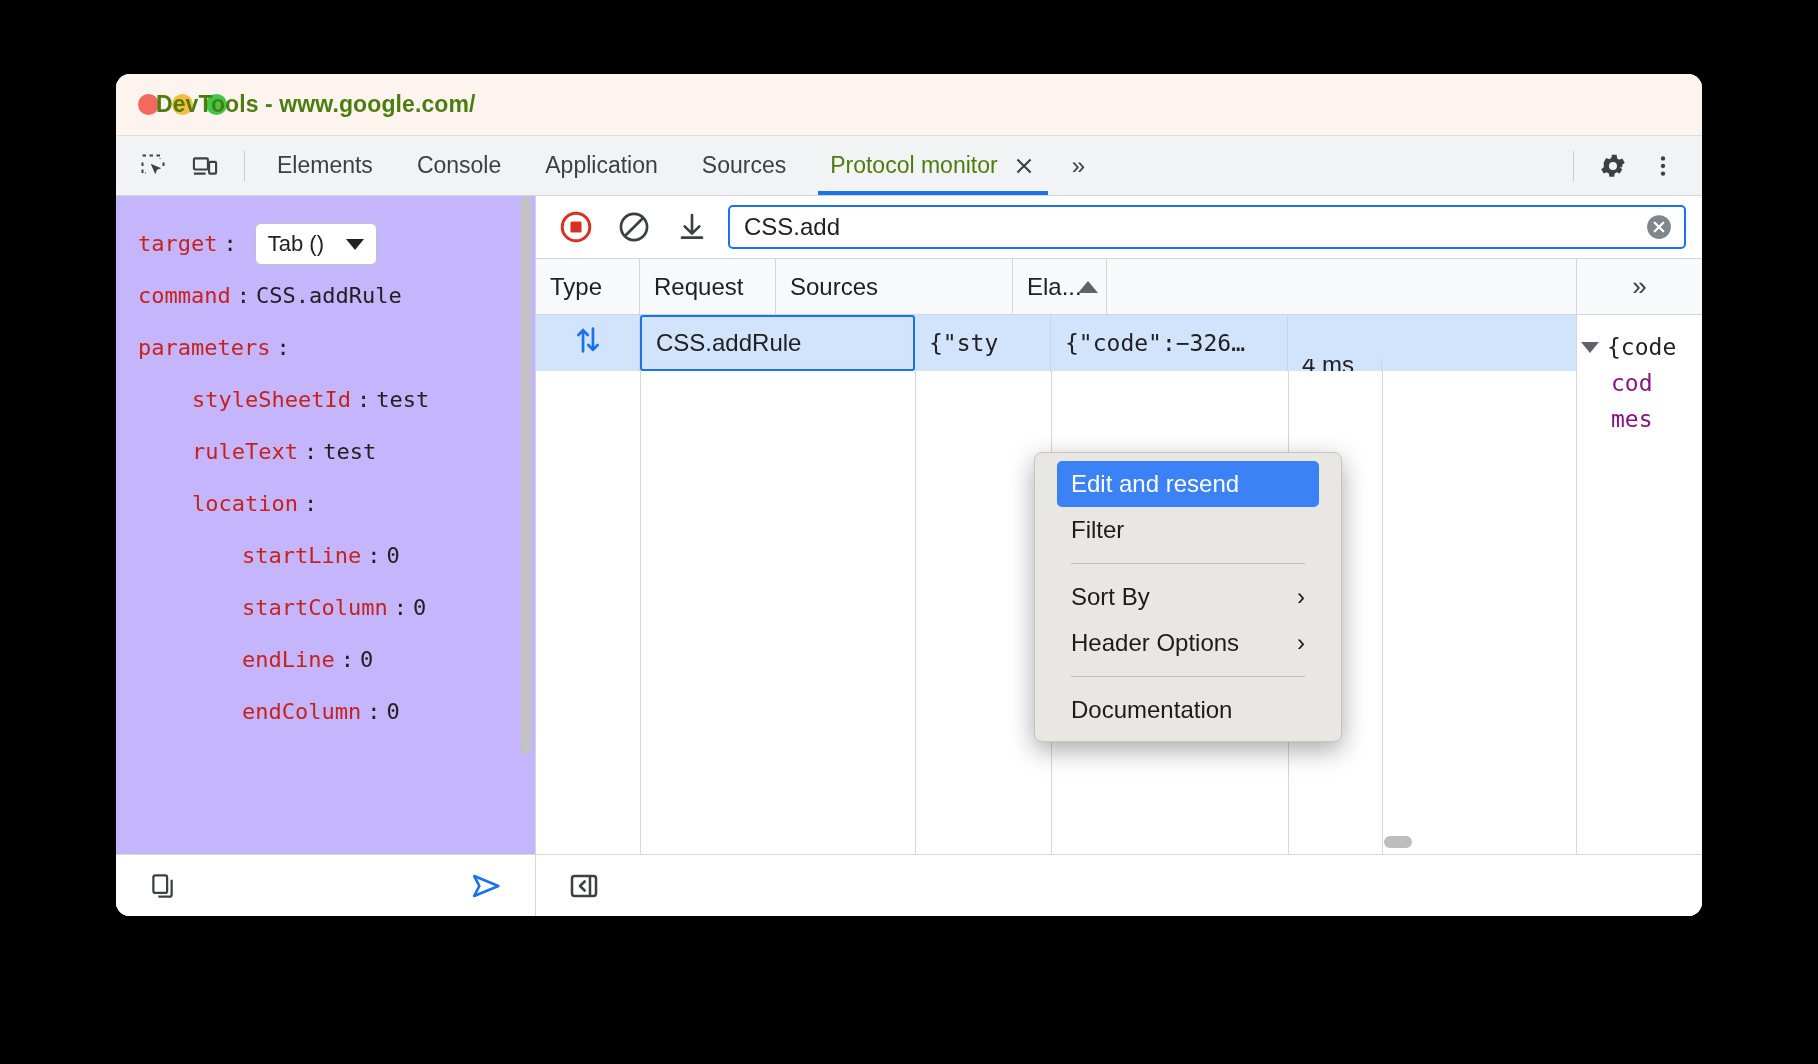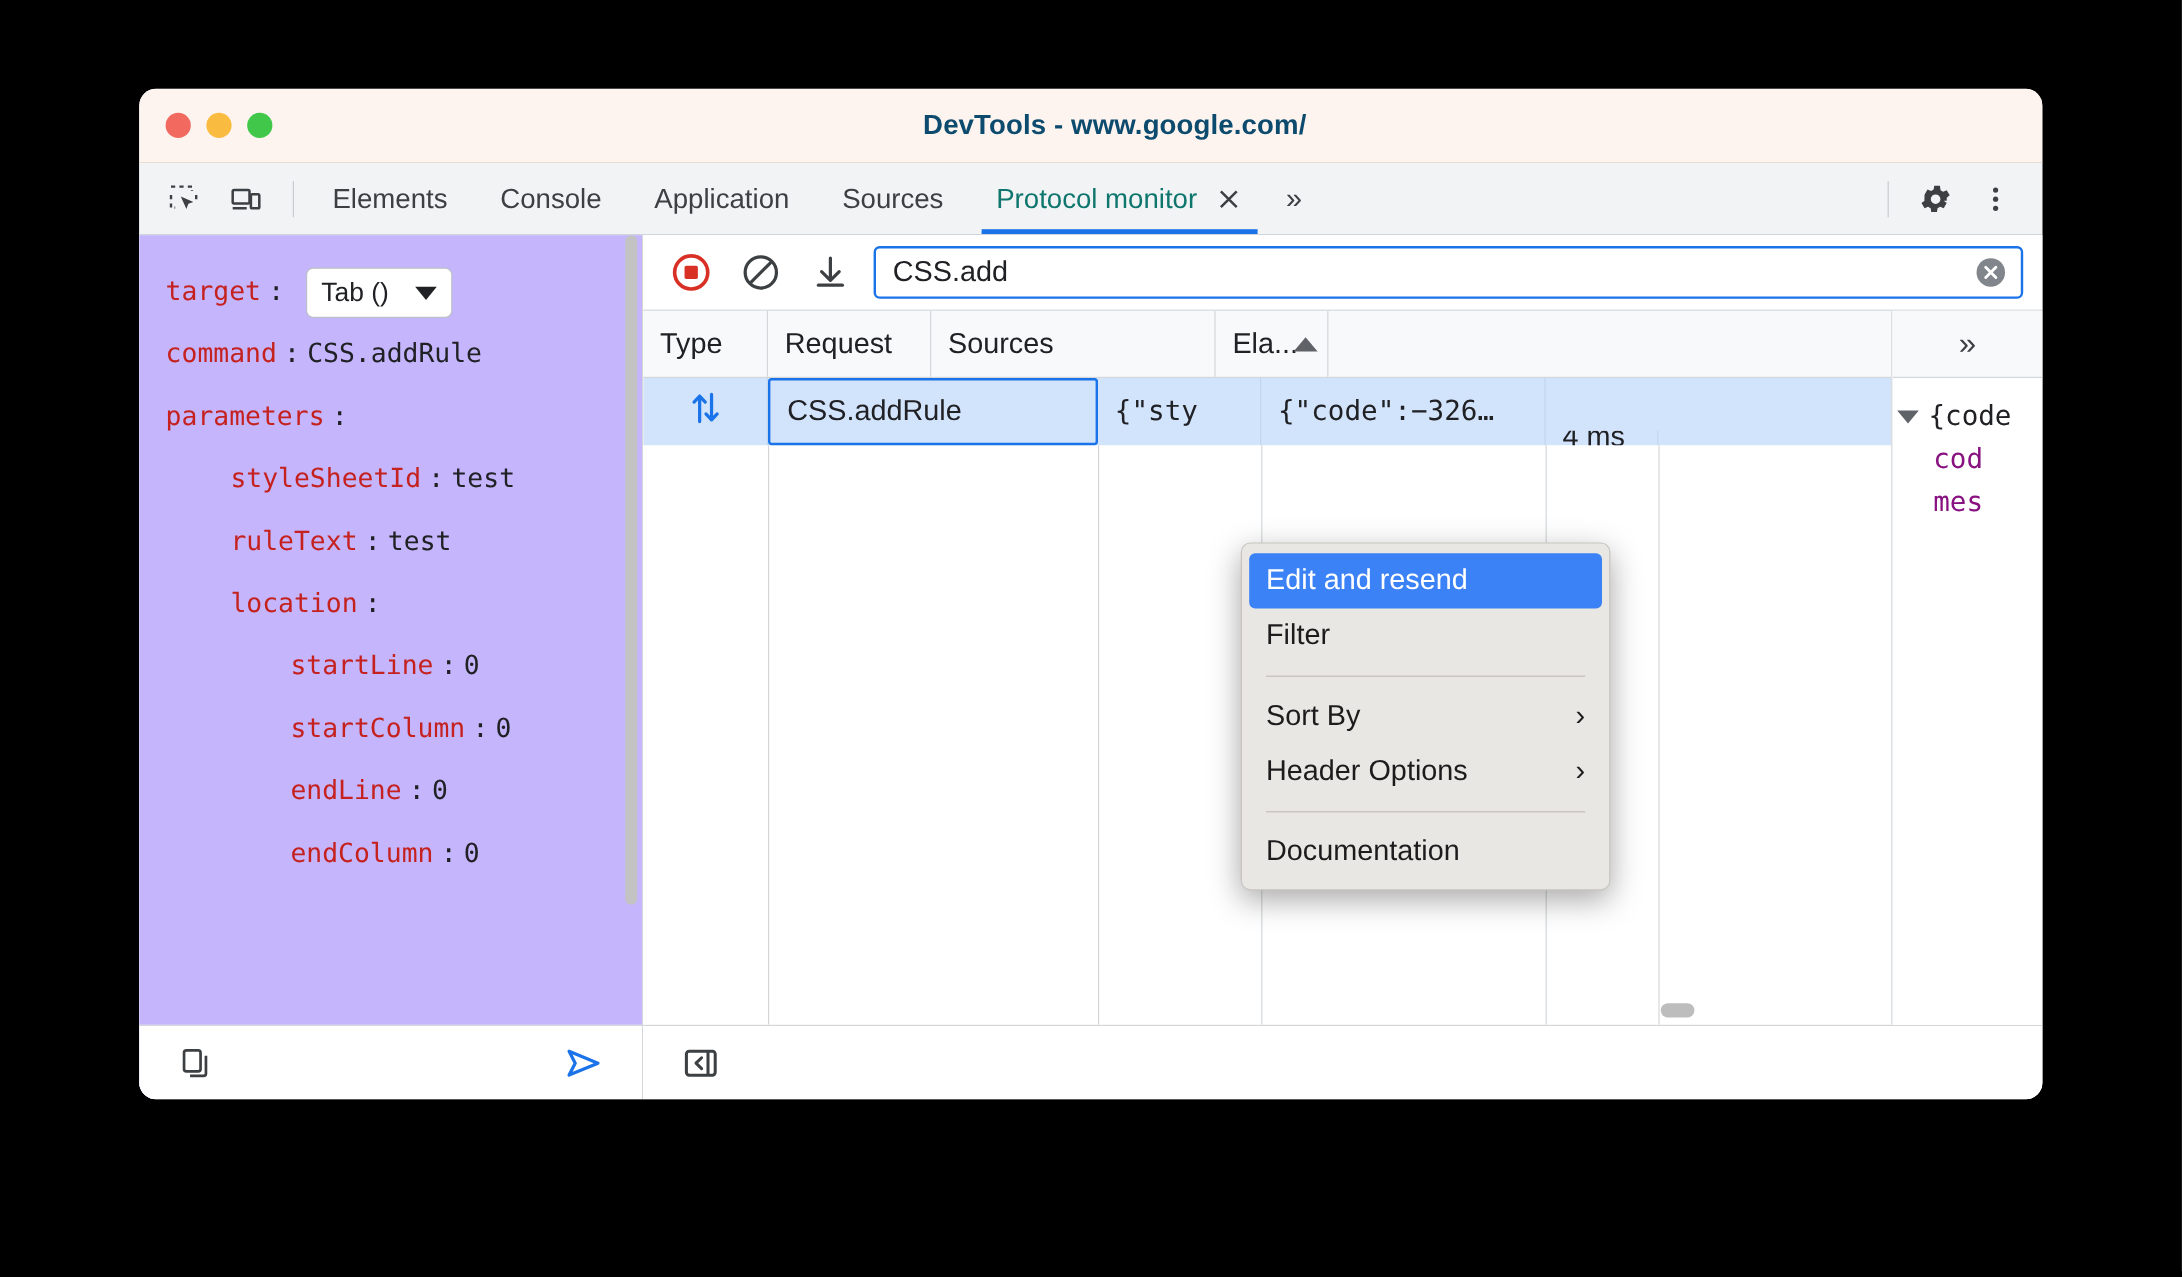--- a/index.html
+++ b/index.html
@@ -37,23 +37,22 @@
   .traffic {
     display: flex; gap: 13px;
     margin-left: 22px;
   }
   .dot { width: 21px; height: 21px; border-radius: 50%; }
   .dot.red { background: #f1695f; }
   .dot.yellow { background: #f9bc40; }
   .dot.green { background: #41c84a; }
   .win-title {
     position: absolute; left: 0; right: 0;
-    text-align: center;
     font-size: 23px; font-weight: bold;
-    color: #0c4a6e;
+    color: #4d7c0f;
     letter-spacing: 0.1px;
     pointer-events: none;
     padding-left: 40px;
   }
   
   .tabbar {
     height: 60px;
     background: #f1f3f4;
     border-bottom: 1px solid #cfd5db;
     display: flex; align-items: center;
@@ -70,21 +69,21 @@
   .tb-sep { width: 1px; height: 30px; background: #c6ccd2; margin: 0 10px; }
   .tabs { display: flex; align-items: center; height: 100%; }
   .tab {
     padding: 0 22px; height: 100%;
     display: flex; align-items: center;
     font-size: 23px; color: #3c4043;
     cursor: pointer;
     position: relative;
     white-space: nowrap;
   }
-  .tab.active { color: #0f766e; }
+  .tab.active { color: #4d7c0f; }
   .tab.active::after {
     content: ""; position: absolute;
     left: 10px; right: 10px; bottom: 0; height: 4px;
     background: #1a73e8;
   }
   .tab-close {
     margin-left: 14px;
     width: 24px; height: 24px;
     display: flex; align-items: center; justify-content: center;
     color: #3c4043;
@@ -327,21 +326,21 @@
   }
   
   .ctx-menu {
     position: absolute;
     left: 918px; top: 378px;
     width: 308px;
     background: #e9e7e3;
     border: 1px solid #c8c5c0;
     border-radius: 8px;
     box-shadow: 0 8px 26px rgba(0,0,0,0.34);
-    padding: 8px 0;
+    padding: 8px 16px;
     z-index: 50;
   }
   .ctx-item {
     height: 46px;
     display: flex; align-items: center;
     padding: 0 20px;
     font-size: 24px; color: #1c1c1c;
     cursor: pointer;
     position: relative;
   }

